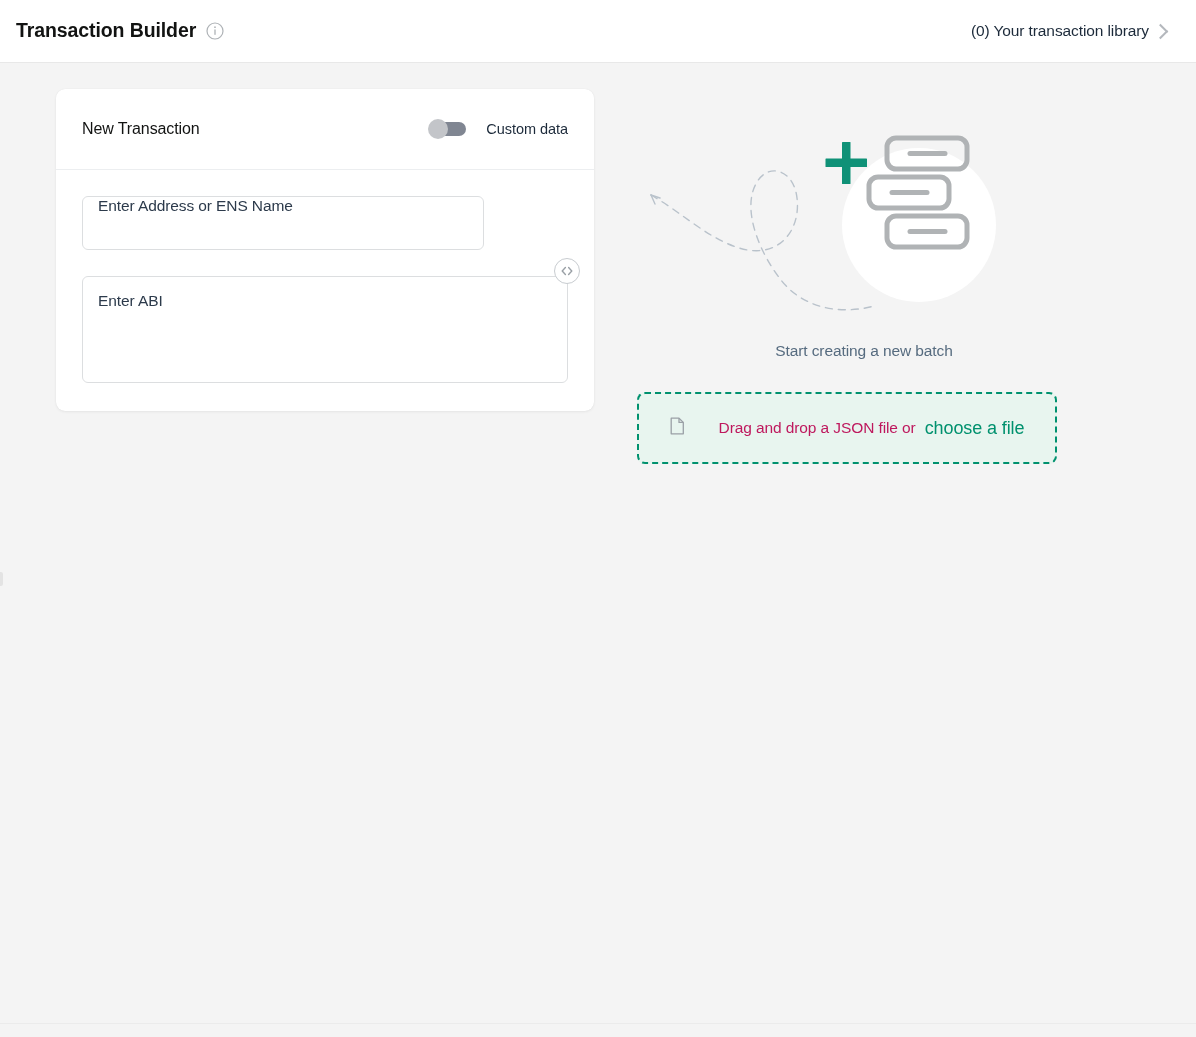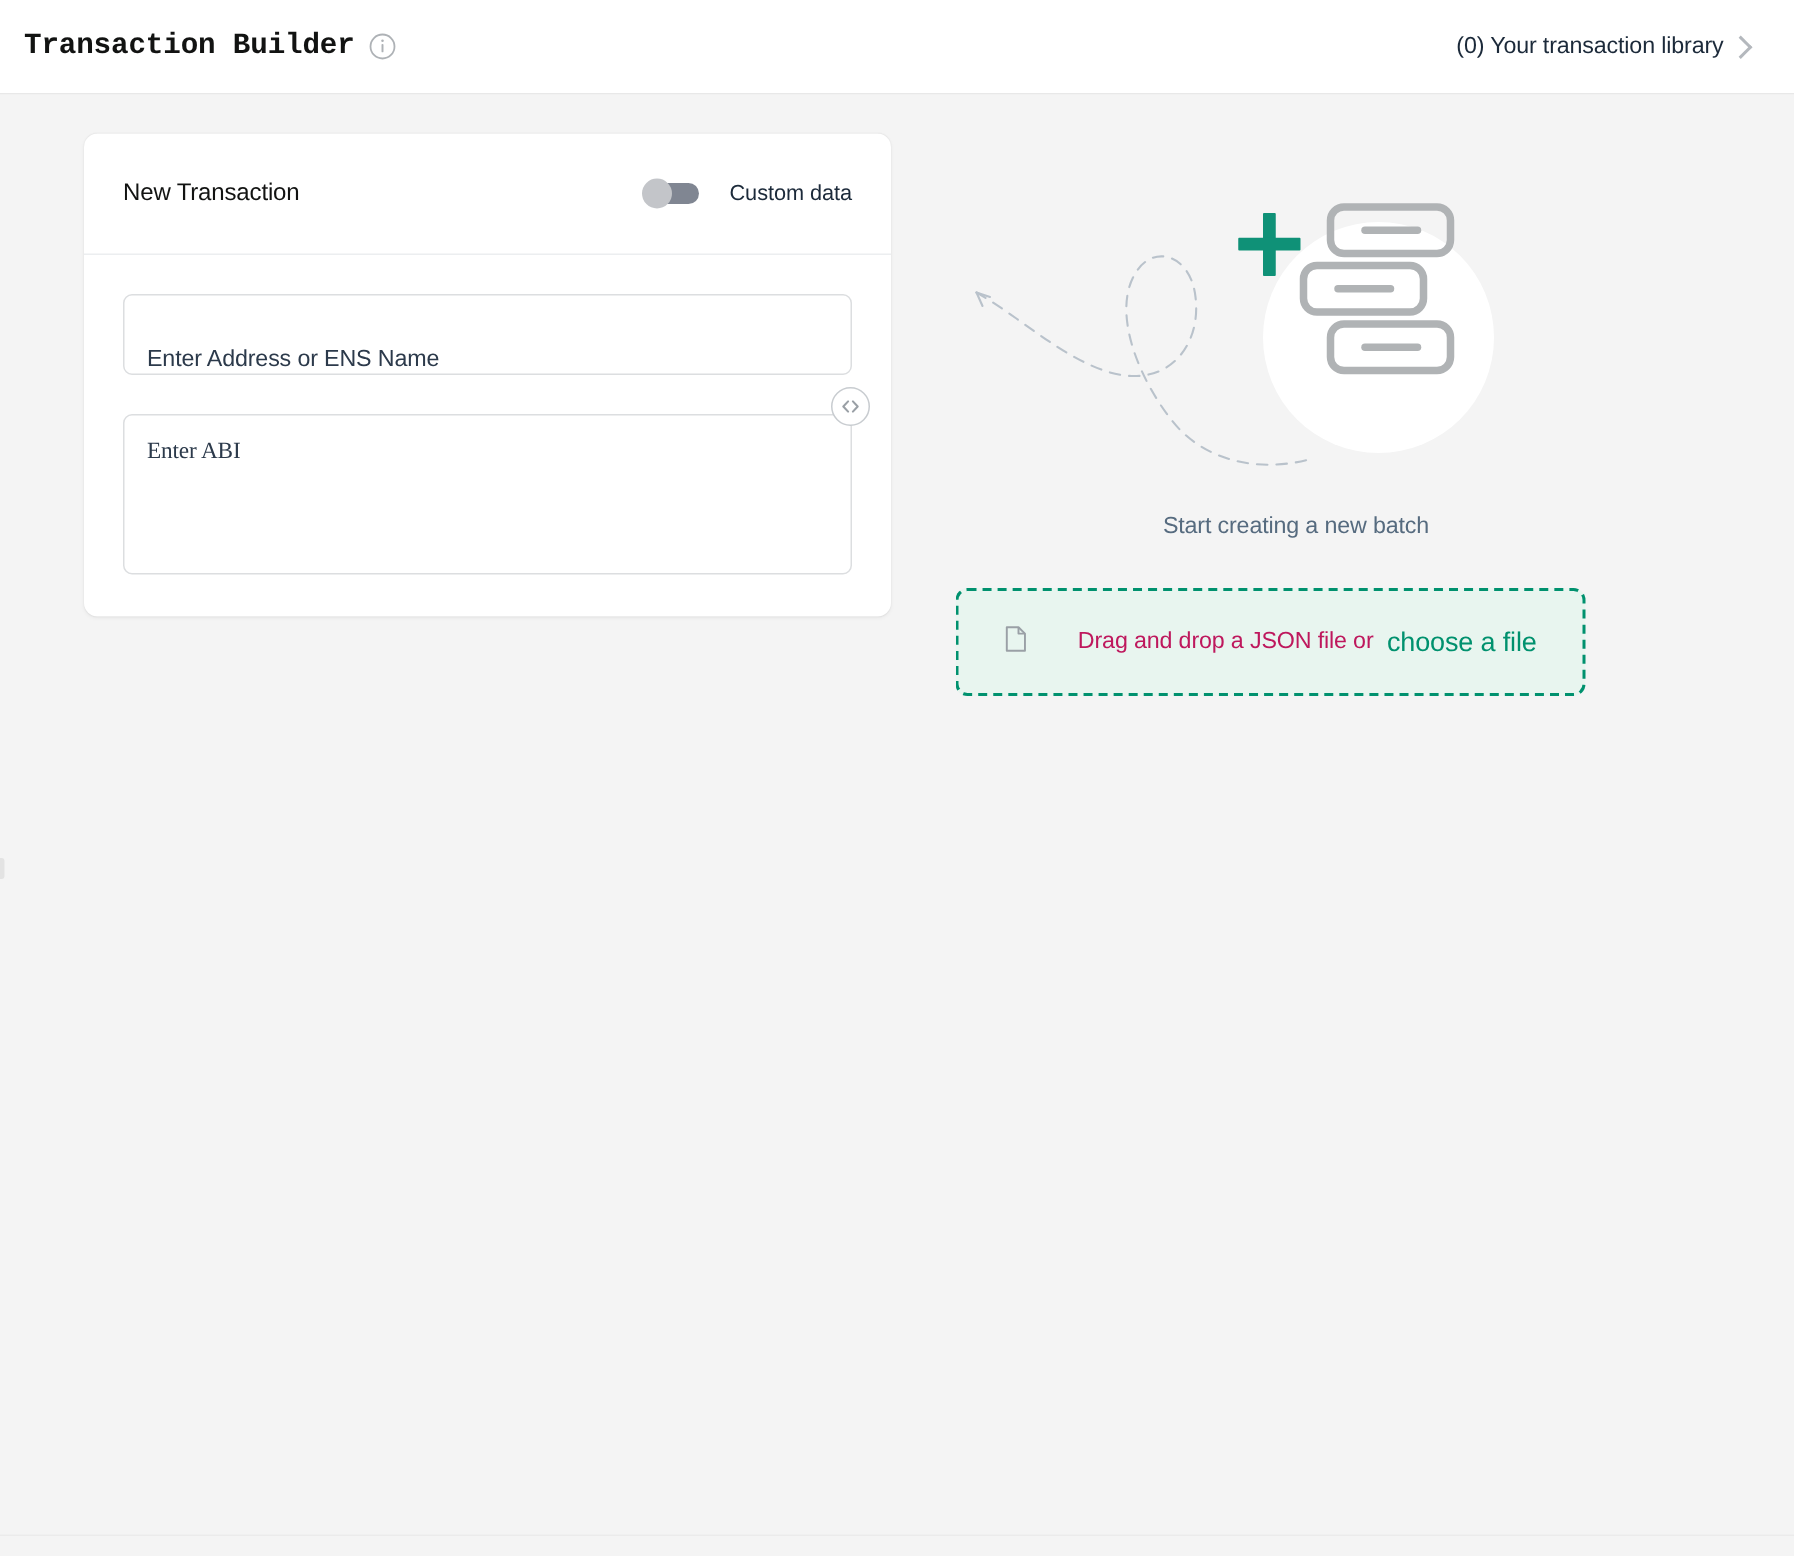--- a/index.html
+++ b/index.html
@@ -23,21 +23,20 @@
     border-bottom: 1px solid #e8e8e8;
     display: flex;
     align-items: center;
     justify-content: space-between;
     padding: 0 16px 0 16px;
   }
   .header-left {
     display: flex;
     align-items: center;
     gap: 10px;
-    font-family: Liberation Mono, monospace;
   }
   .page-title {
     font-size: 19.5px;
     font-weight: 700;
     color: #121312;
     letter-spacing: -0.1px;
     line-height: 1;
   }
   .info-icon {
     width: 18px; height: 18px;
@@ -114,48 +113,47 @@
     font-size: 14.5px;
     color: #1c2a3a;
     letter-spacing: -0.05px;
   }
 
   .card-body {
     padding: 26px 26px 28px 26px;
     position: relative;
   }
   .field {
-    width: 486px;
+    width: 402px;
     height: 54px;
     border: 1px solid #dcdee0;
     border-radius: 6px;
     background: #ffffff;
     display: flex;
-    align-items: flex-end;
+    align-items: flex-start;
     padding: 0 15px;
     cursor: text;
   }
   .field-text {
     font-size: 15.5px;
     color: #2c3a4b;
     letter-spacing: -0.1px;
   }
   .abi-wrap {
     position: relative;
     margin-top: 26px;
   }
   .abi-box {
     width: 486px;
     height: 107px;
     border: 1px solid #dcdee0;
     border-radius: 6px;
     background: #ffffff;
     padding: 15px 15px;
     cursor: text;
-    font-family: Liberation Serif, serif;
   }
   .abi-text {
     font-size: 15.5px;
     color: #2c3a4b;
     letter-spacing: -0.1px;
   }
   .code-btn {
     position: absolute;
     right: -12px;
     top: -18px;

